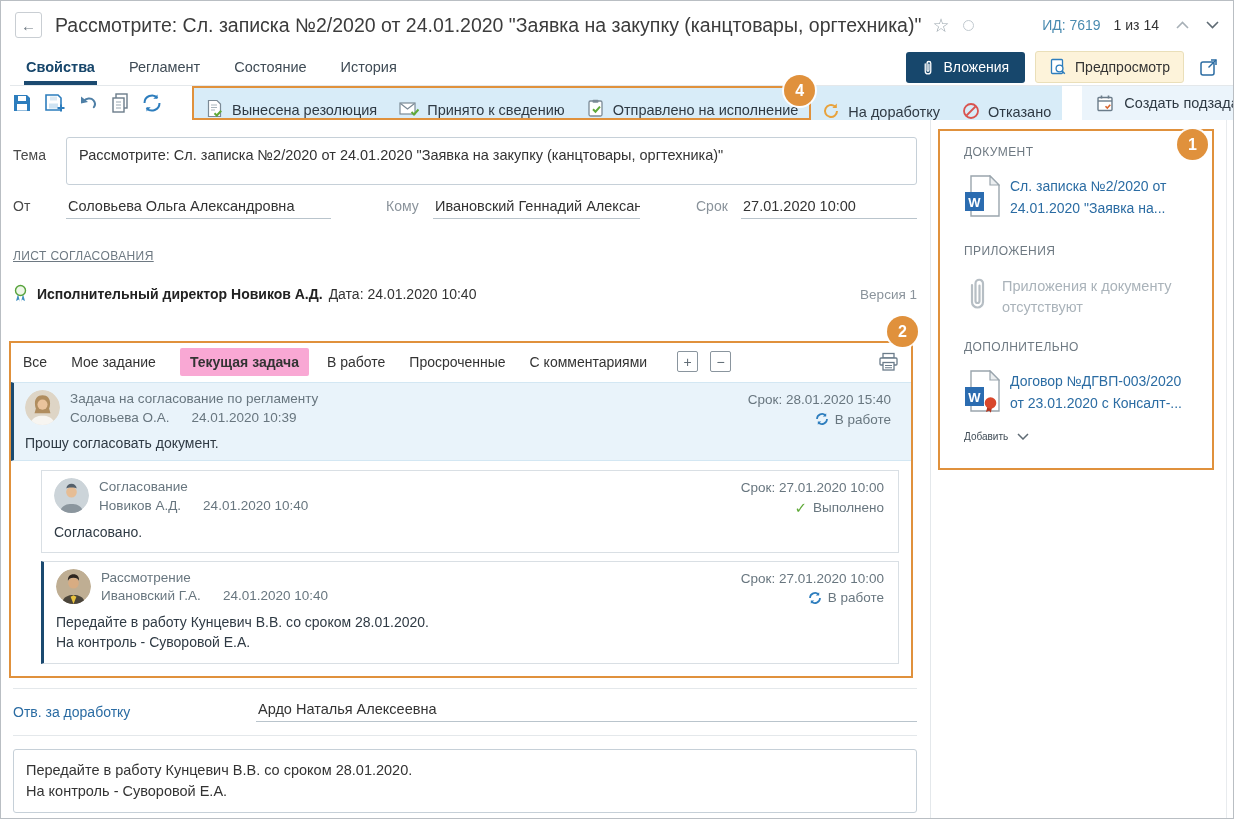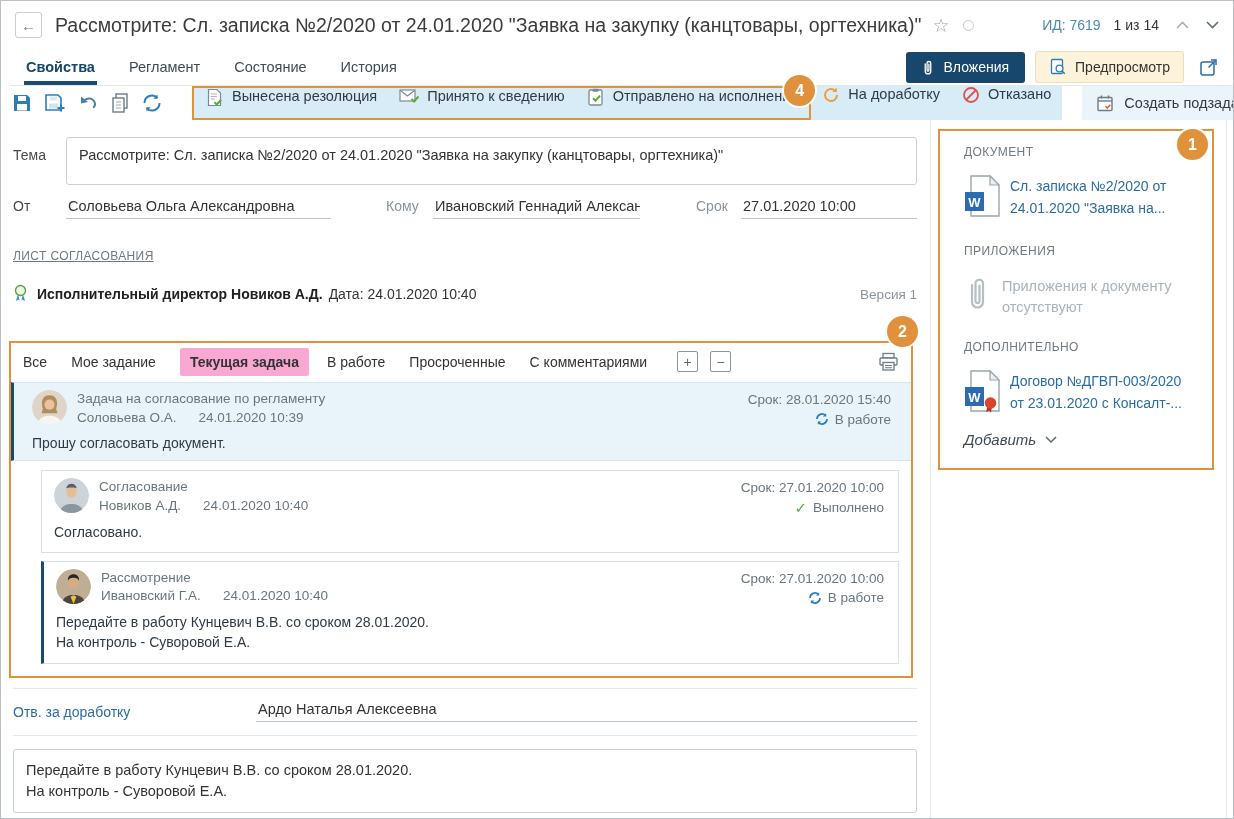--- a/index.html
+++ b/index.html
@@ -29,21 +29,21 @@
     font-size:14px; padding:7px 16px; border-radius:3px; cursor:pointer; }
   .btn-preview { display:flex; align-items:center; gap:8px; background:#fdf3da; border:1px solid #eadfb9; color:#333;
     font-size:14px; padding:6px 13px; border-radius:3px; margin-left:10px; cursor:pointer; }
   .expand { margin-left:15px; display:flex; cursor:pointer; }
   
   .toolbar { height:34px; display:flex; align-items:stretch; padding-left:10px; position:relative; }
   .tool-ic { width:28px; display:flex; align-items:center; justify-content:center; margin-right:11px; cursor:pointer; }
   .vsep { width:1px; background:#d8dde2; margin:5px 9px; }
   .blue-strip { display:flex; align-items:stretch; background:#d8ecf8; }
   .approve-group { display:flex; align-items:stretch; border:2px solid #e0913c; position:relative; }
-  .action-btn { display:flex; align-items:flex-start; gap:8px; padding:0 11px; font-size:14.5px; color:#2f3a44; cursor:pointer; white-space:nowrap; }
+  .action-btn { display:flex; align-items:flex-end; gap:8px; padding:0 11px; font-size:14.5px; color:#2f3a44; cursor:pointer; white-space:nowrap; }
   .subtask-btn { display:flex; align-items:center; gap:9px; padding:0 14px; background:#ebf4fb; font-size:14.5px; color:#2f3a44; margin-left:2px; cursor:pointer; white-space:nowrap; }
   
   .badge { position:absolute; width:31px; height:31px; border-radius:50%; background:#e0913c; color:#fff;
     font-weight:bold; font-size:16px; display:flex; align-items:center; justify-content:center;
     box-shadow:0 0 0 2px rgba(255,255,255,.9); z-index:9; }
   .badge.b4 { top:-13px; right:-6px; }
   .badge.b2 { top:-27px; right:-7px; }
   .badge.b1 { top:-2px; right:4px; }
   
   .content { display:flex; height:700px; }
@@ -63,21 +63,21 @@
   .version { margin-left:auto; color:#8a939b; font-size:13.5px; }
   
   .task-panel { margin-top:36px; margin-left:-4px; width:904px; border:2px solid #e0913c; background:#fff; position:relative; }
   .filters { display:flex; align-items:center; height:37px; padding:11px 12px; font-size:14px; color:#333; }
   .filter { margin-right:24px; cursor:pointer; white-space:nowrap; }
   .filter.active { font-weight:bold; background:#f9a8d4; padding:6px 10px; margin-right:18px; border-radius:2px; }
   .pm-btn { width:21px; height:21px; border:1px solid #8a959e; border-radius:2px; display:flex; align-items:center;
     justify-content:center; font-size:14px; color:#5f6b74; margin-right:12px; background:#fff; cursor:pointer; }
   .printer { margin-left:auto; display:flex; cursor:pointer; }
   .task-first { background:#e9f3fa; border-top:1px solid #d3e7f3; border-bottom:1px solid #d3e7f3;
-    border-left:3px solid #1b4a70; padding:7px 20px 7px 18px; margin-top:2px; }
+    border-left:3px solid #1b4a70; padding:7px 20px 7px 11px; margin-top:2px; }
   .t-head { display:flex; align-items:flex-start; }
   .avatar { width:35px; height:35px; border-radius:50%; overflow:hidden; flex:none; }
   .t-info { margin-left:10px; font-size:13.5px; color:#68767f; line-height:1.38; }
   .t-meta span + span { margin-left:22px; }
   .t-right { margin-left:auto; text-align:left; font-size:13.5px; color:#68767f; line-height:1.45; }
   .status-line { display:flex; align-items:center; justify-content:flex-end; gap:6px; }
   .check-glyph { color:#5fa938; font-size:15px; font-weight:bold; line-height:1; }
   .t-body { font-size:14px; color:#2f3a44; margin-top:4px; line-height:1.45; }
   .t-body div:empty { display:none; }
   .task-card { margin:9px 12px 0 30px; border:1px solid #d9dfe4; background:#fff; padding:7px 14px 10px 12px; }
@@ -89,21 +89,21 @@
   .resolution-box { margin-top:13px; height:64px; border:1px solid #c6d0d8; border-radius:3px; padding:10px 12px;
     font-size:14.5px; color:#333; line-height:1.5; }
   
   .side { flex:1; position:relative; }
   .side-box { position:absolute; left:7px; top:9px; width:276px; height:341px; border:2px solid #e0913c; padding:14px 14px 0 24px; }
   .side-h { font-size:12px; color:#6e7982; letter-spacing:.4px; }
   .doc-row { display:flex; margin-top:16px; align-items:flex-start; }
   .doc-link { margin-left:10px; font-size:14px; color:#2b6ca3; line-height:1.6; cursor:pointer; }
   .gray-text { margin-left:12px; font-size:14.5px; color:#aab3ba; line-height:1.45; }
   .mt24 { margin-top:24px; } .mt22 { margin-top:22px; } .mt18 { margin-top:18px; }
-  .add-row { margin-top:16px; display:flex; align-items:center; gap:9px; font-size:15px; color:#3f4b55; cursor:pointer;font-style:italic; }
+  .add-row { margin-top:16px; display:flex; align-items:center; gap:9px; font-size:10px; color:#3f4b55; cursor:pointer; }
   .side-scroll-line { position:absolute; top:0; bottom:0; right:6px; width:1px; background:#e8ebee; }
 </style>
 </head>
 <body>
 
 <div class="app">
 
   <div class="titlebar">
     <div class="back-btn">
       <span>←</span>

